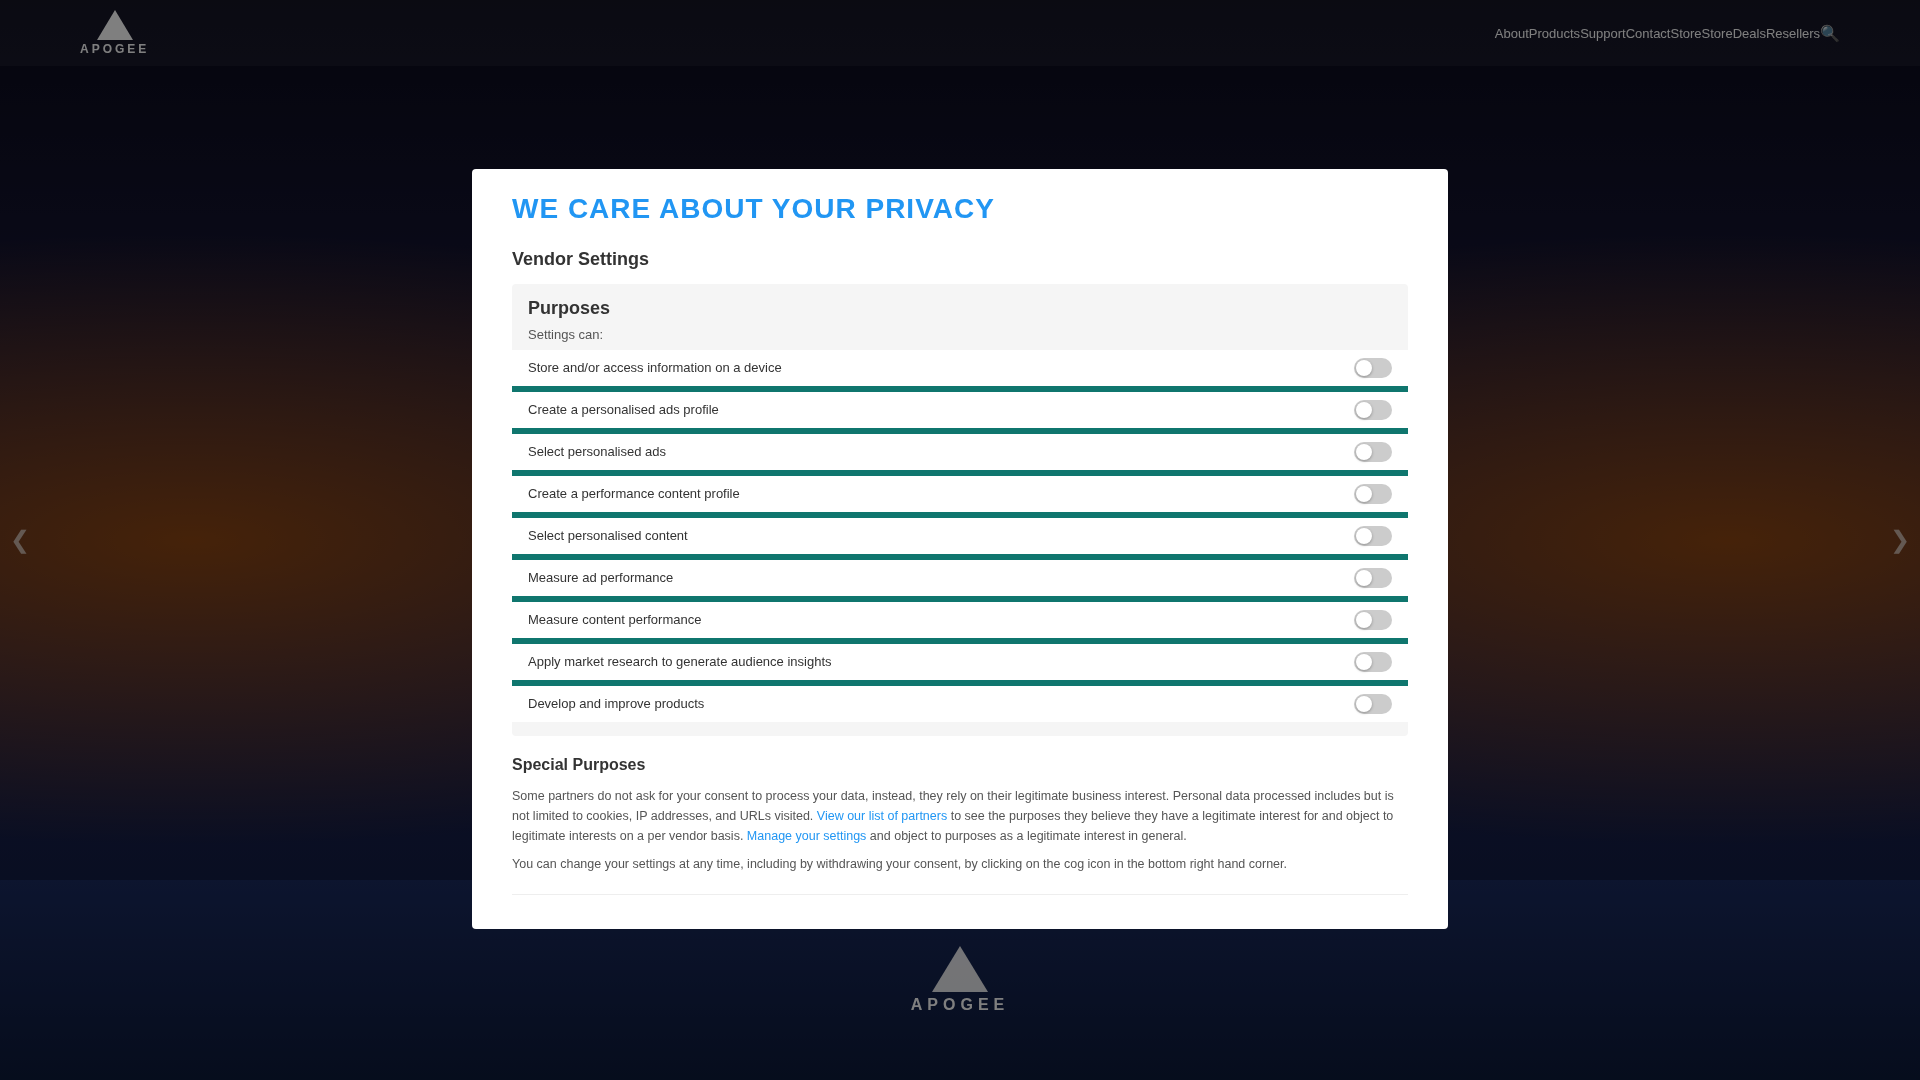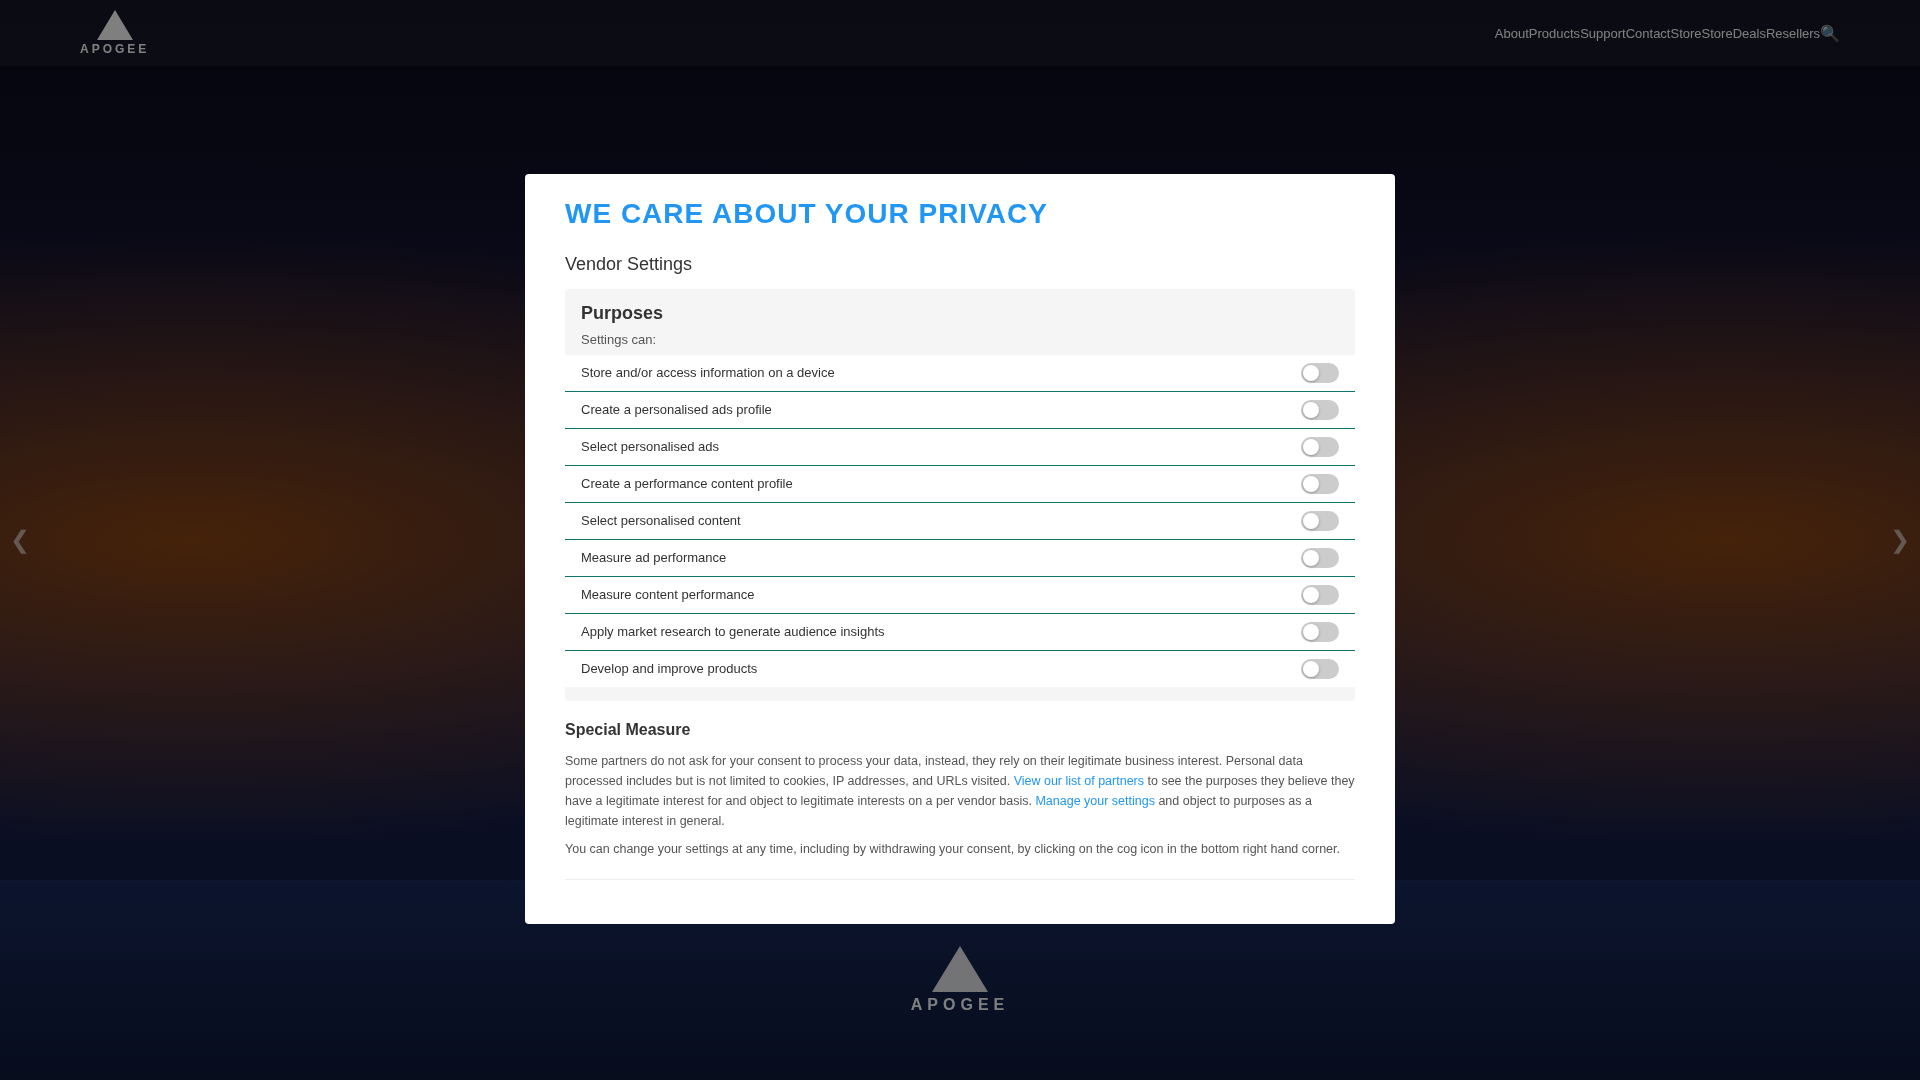--- a/index.html
+++ b/index.html
@@ -92,42 +92,42 @@
       top: 0; left: 0; right: 0; bottom: 0;
       background: rgba(0,0,0,0.5);
       z-index: 20;
       display: flex;
       align-items: center;
       justify-content: center;
     }
 
     .modal {
       background: white;
-      width: 870px;
+      width: 976px;
       max-height: 760px;
       border-radius: 4px;
       padding: 24px 40px 30px;
       position: relative;
       overflow-y: auto;
       margin-top: 17px;
     }
 
     .modal-title {
       color: #2196F3;
       font-size: 28px;
       font-weight: 700;
       letter-spacing: 1px;
       margin-bottom: 24px;
       text-transform: uppercase;
     }
 
     
     .section-title {
       font-size: 18px;
-      font-weight: 400;
+      font-weight: 700;
       color: #333;
       margin-bottom: 14px;
     }
 
     .purposes-container {
       background: #f5f5f5;
       border-radius: 4px;
       padding: 14px 0;
       margin-bottom: 20px;
     }
@@ -145,21 +145,21 @@
       color: #555;
       padding: 0 16px 8px;
     }
 
     .toggle-row {
       display: flex;
       align-items: center;
       justify-content: space-between;
       padding: 8px 16px;
       background: white;
-      border-bottom: 1px solid #0f766e;
+      border-bottom: 6px solid #0f766e;
     }
     .toggle-row:last-child {
       border-bottom: none;
     }
 
     .toggle-label {
       font-size: 13px;
       color: #333;
     }
 
@@ -328,21 +328,21 @@
             <div class="toggle-switch"></div>
           </div>
           <div class="toggle-row">
             <span class="toggle-label">Develop and improve products</span>
             <div class="toggle-switch"></div>
           </div>
         </div>
     </div>
 
     <div class="special-section">
-      <h3 class="special-title">Special Measure</h3>
+      <h3 class="special-title">Special Purposes</h3>
       <p class="special-text">
         <span>Some partners do not ask for your consent to process your data, instead, they rely on their legitimate business interest. Personal data processed includes but is not limited to cookies, IP addresses, and URLs visited.</span>
         <a href="#">View our list of partners</a>
         <span> to see the purposes they believe they have a legitimate interest for and object to legitimate interests on a per vendor basis. </span>
         <a href="#">Manage your settings</a>
         <span> and object to purposes as a legitimate interest in general.</span>
       </p>
       <p class="special-text">You can change your settings at any time, including by withdrawing your consent, by clicking on the cog icon in the bottom right hand corner.</p>
     </div>
 

